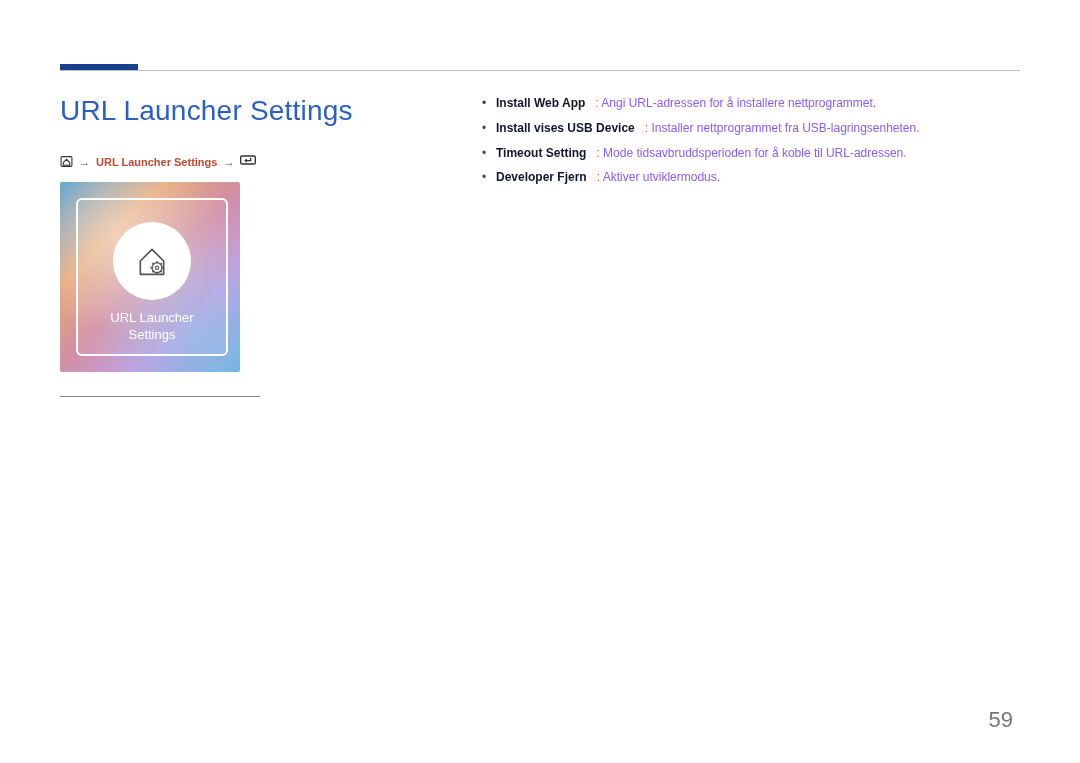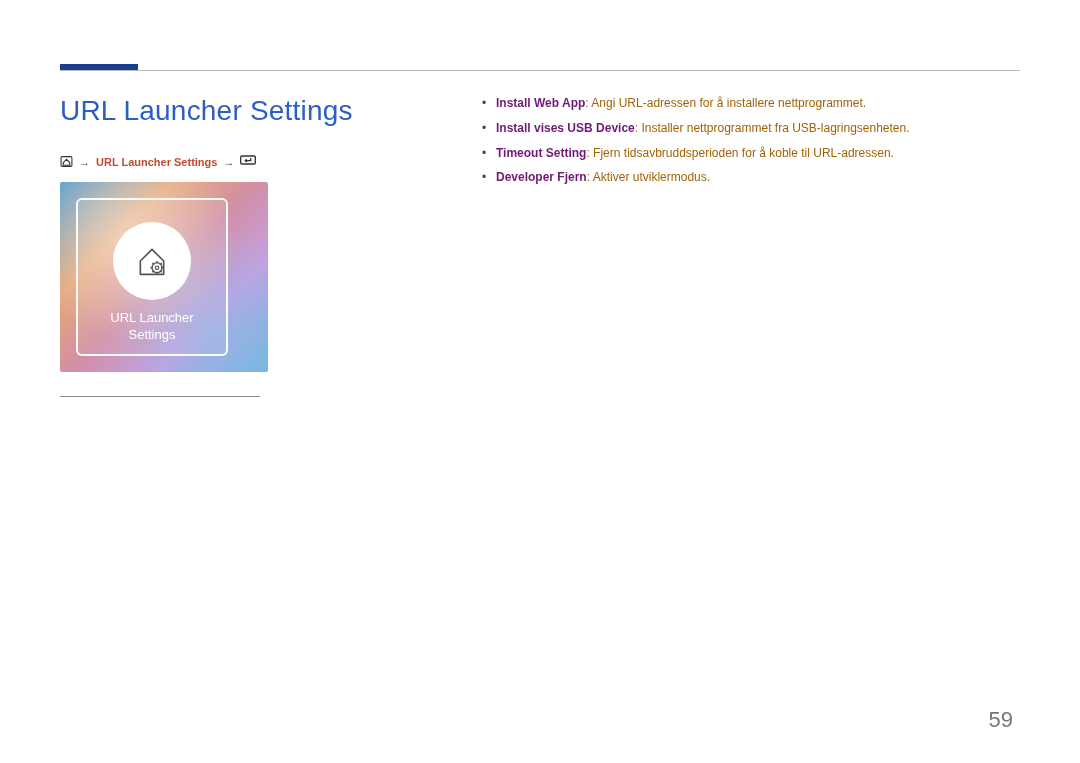--- a/index.html
+++ b/index.html
@@ -42,21 +42,21 @@
     font-size: 11px;
     display: flex;
     align-items: center;
     gap: 6px;
     margin-bottom: 14px;
   }
   .nav-path .icon-svg { width: 13px; height: 13px; display: inline-block; }
   .nav-arrow { font-size: 11px; color: #444; }
   .nav-label { color: #bd4b32; font-weight: 600; }
   .thumb {
-    width: 208px;
+    width: 180px;
     height: 190px;
     position: relative;
     background: linear-gradient(135deg, #5aa0d0 0%, #e6a878 28%, #d18fa5 50%, #c6a0e2 72%, #6fb6e0 100%);
     border-radius: 2px;
     overflow: hidden;
     margin-bottom: 24px;
   }
   .thumb::before{
     content:"";
     position:absolute; inset:0;
@@ -116,22 +116,22 @@
     padding-left: 16px;
     margin-bottom: 8px;
   }
   ul.feature-list li::before {
     content: "•";
     position: absolute;
     left: 2px;
     top: 0;
     color: #444;
   }
-  .term { color: #701a75; font-weight: 600; }
-  .desc { color: #a16207; }
+  .term { color: #0f172a; font-weight: 600; }
+  .desc { color: #8b5cf6; margin-left: 10px; }
   .page-number {
     position: absolute;
     right: 67px;
     bottom: 30px;
     font-size: 22px;
     color: #777;
     font-weight: 300;
   }
 </style>
 </head>
@@ -195,21 +195,21 @@
 
     <div class="col-right">
       <ul class="feature-list">
         <li>
           <span class="term">Install Web App</span><span class="desc">: Angi URL-adressen for å installere nettprogrammet.</span>
         </li>
         <li>
           <span class="term">Install vises USB Device</span><span class="desc">: Installer nettprogrammet fra USB-lagringsenheten.</span>
         </li>
         <li>
-          <span class="term">Timeout Setting</span><span class="desc">: Fjern tidsavbruddsperioden for å koble til URL-adressen.</span>
+          <span class="term">Timeout Setting</span><span class="desc">: Mode tidsavbruddsperioden for å koble til URL-adressen.</span>
         </li>
         <li>
           <span class="term">Developer Fjern</span><span class="desc">: Aktiver utviklermodus.</span>
         </li>
       </ul>
     </div>
   </div>
 
   <div class="page-number">59</div>
 </div>

